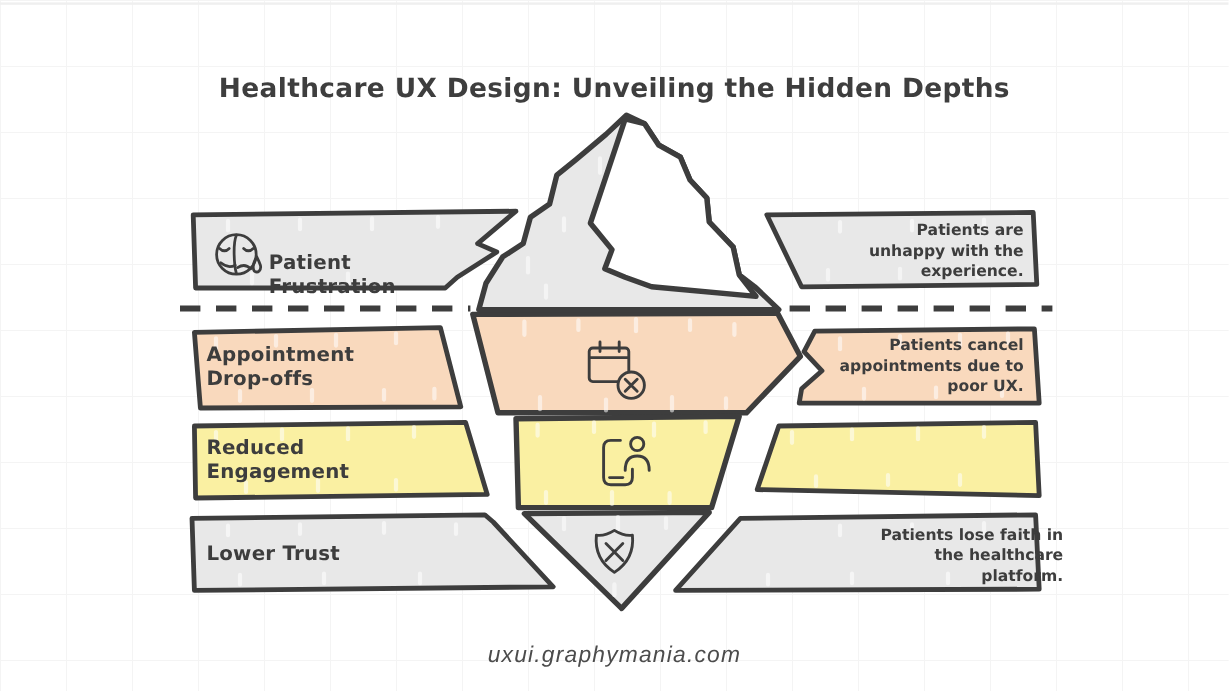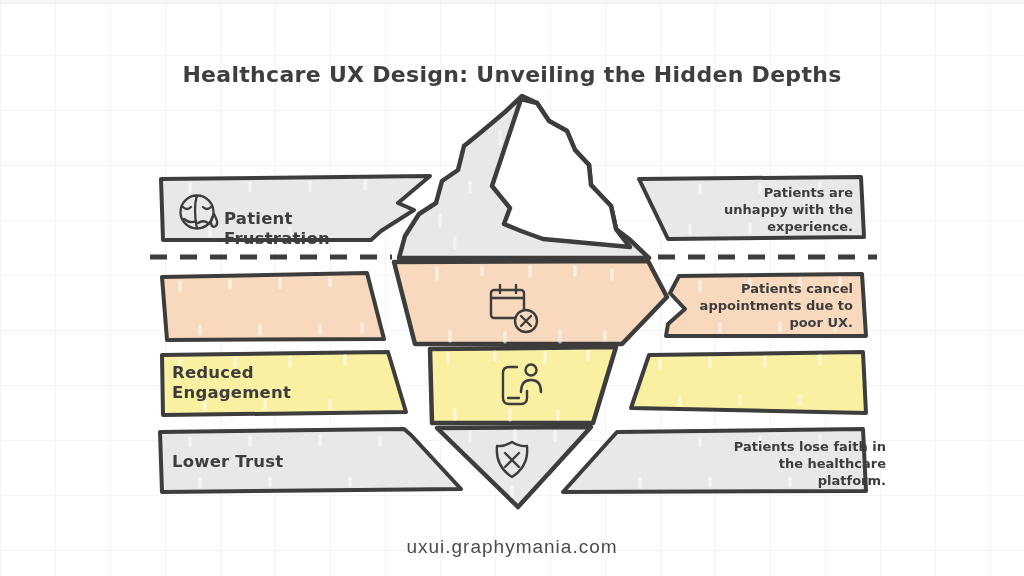--- a/index.html
+++ b/index.html
@@ -22,21 +22,21 @@
   .lbl-3{left:172px;top:363px;width:190px;}
   .lbl-4{left:172px;top:452px;width:220px;}
   .desc{font-size:13px;font-weight:bold;line-height:1.32;text-align:right;width:200px;}
   .dsc-1{left:653px;top:184px;}
   .dsc-2{left:653px;top:280px;}
   .dsc-3{left:653px;top:357px;}
   .dsc-4{left:686px;top:438px;}
   .footer{
     left:0;top:536px;width:1024px;text-align:center;
     font-family:"Liberation Sans",sans-serif;font-size:19px;font-weight:400;
-    color:#4c4c4c;letter-spacing:1px;white-space:normal;
+    color:#4c4c4c;letter-spacing:1px;white-space:normal;font-style:italic;
   }
   .topline{position:absolute;left:0;top:2px;width:1024px;height:2px;background:#efefef;}
 </style>
 </head>
 <body>
 
 <div id="canvas">
   <div class="topline"></div>
 
   <svg id="diagram-svg" width="1024" height="576" viewBox="0 0 1024 576">
@@ -110,20 +110,22 @@
         <path d="M512,442 Q520,447 527,446 Q529,466 512,477 Q495,466 497,446 Q504,447 512,442 Z"></path>
         <path d="M505,453 L519,467 M519,453 L505,467"></path>
       </g>
     </g>
   </svg>
 
   <div class="txt title">Healthcare UX Design: Unveiling the Hidden Depths</div>
 
   <div class="txt label lbl-1">Patient
 Frustration</div>
+  <div class="txt label lbl-2">Appointment
+Drop-offs</div>
   <div class="txt label lbl-3">Reduced
 Engagement</div>
   <div class="txt label lbl-4">Lower Trust</div>
 
   <div class="txt desc dsc-1">Patients are
 unhappy with the
 experience.</div>
   <div class="txt desc dsc-2">Patients cancel
 appointments due to
 poor UX.</div>

